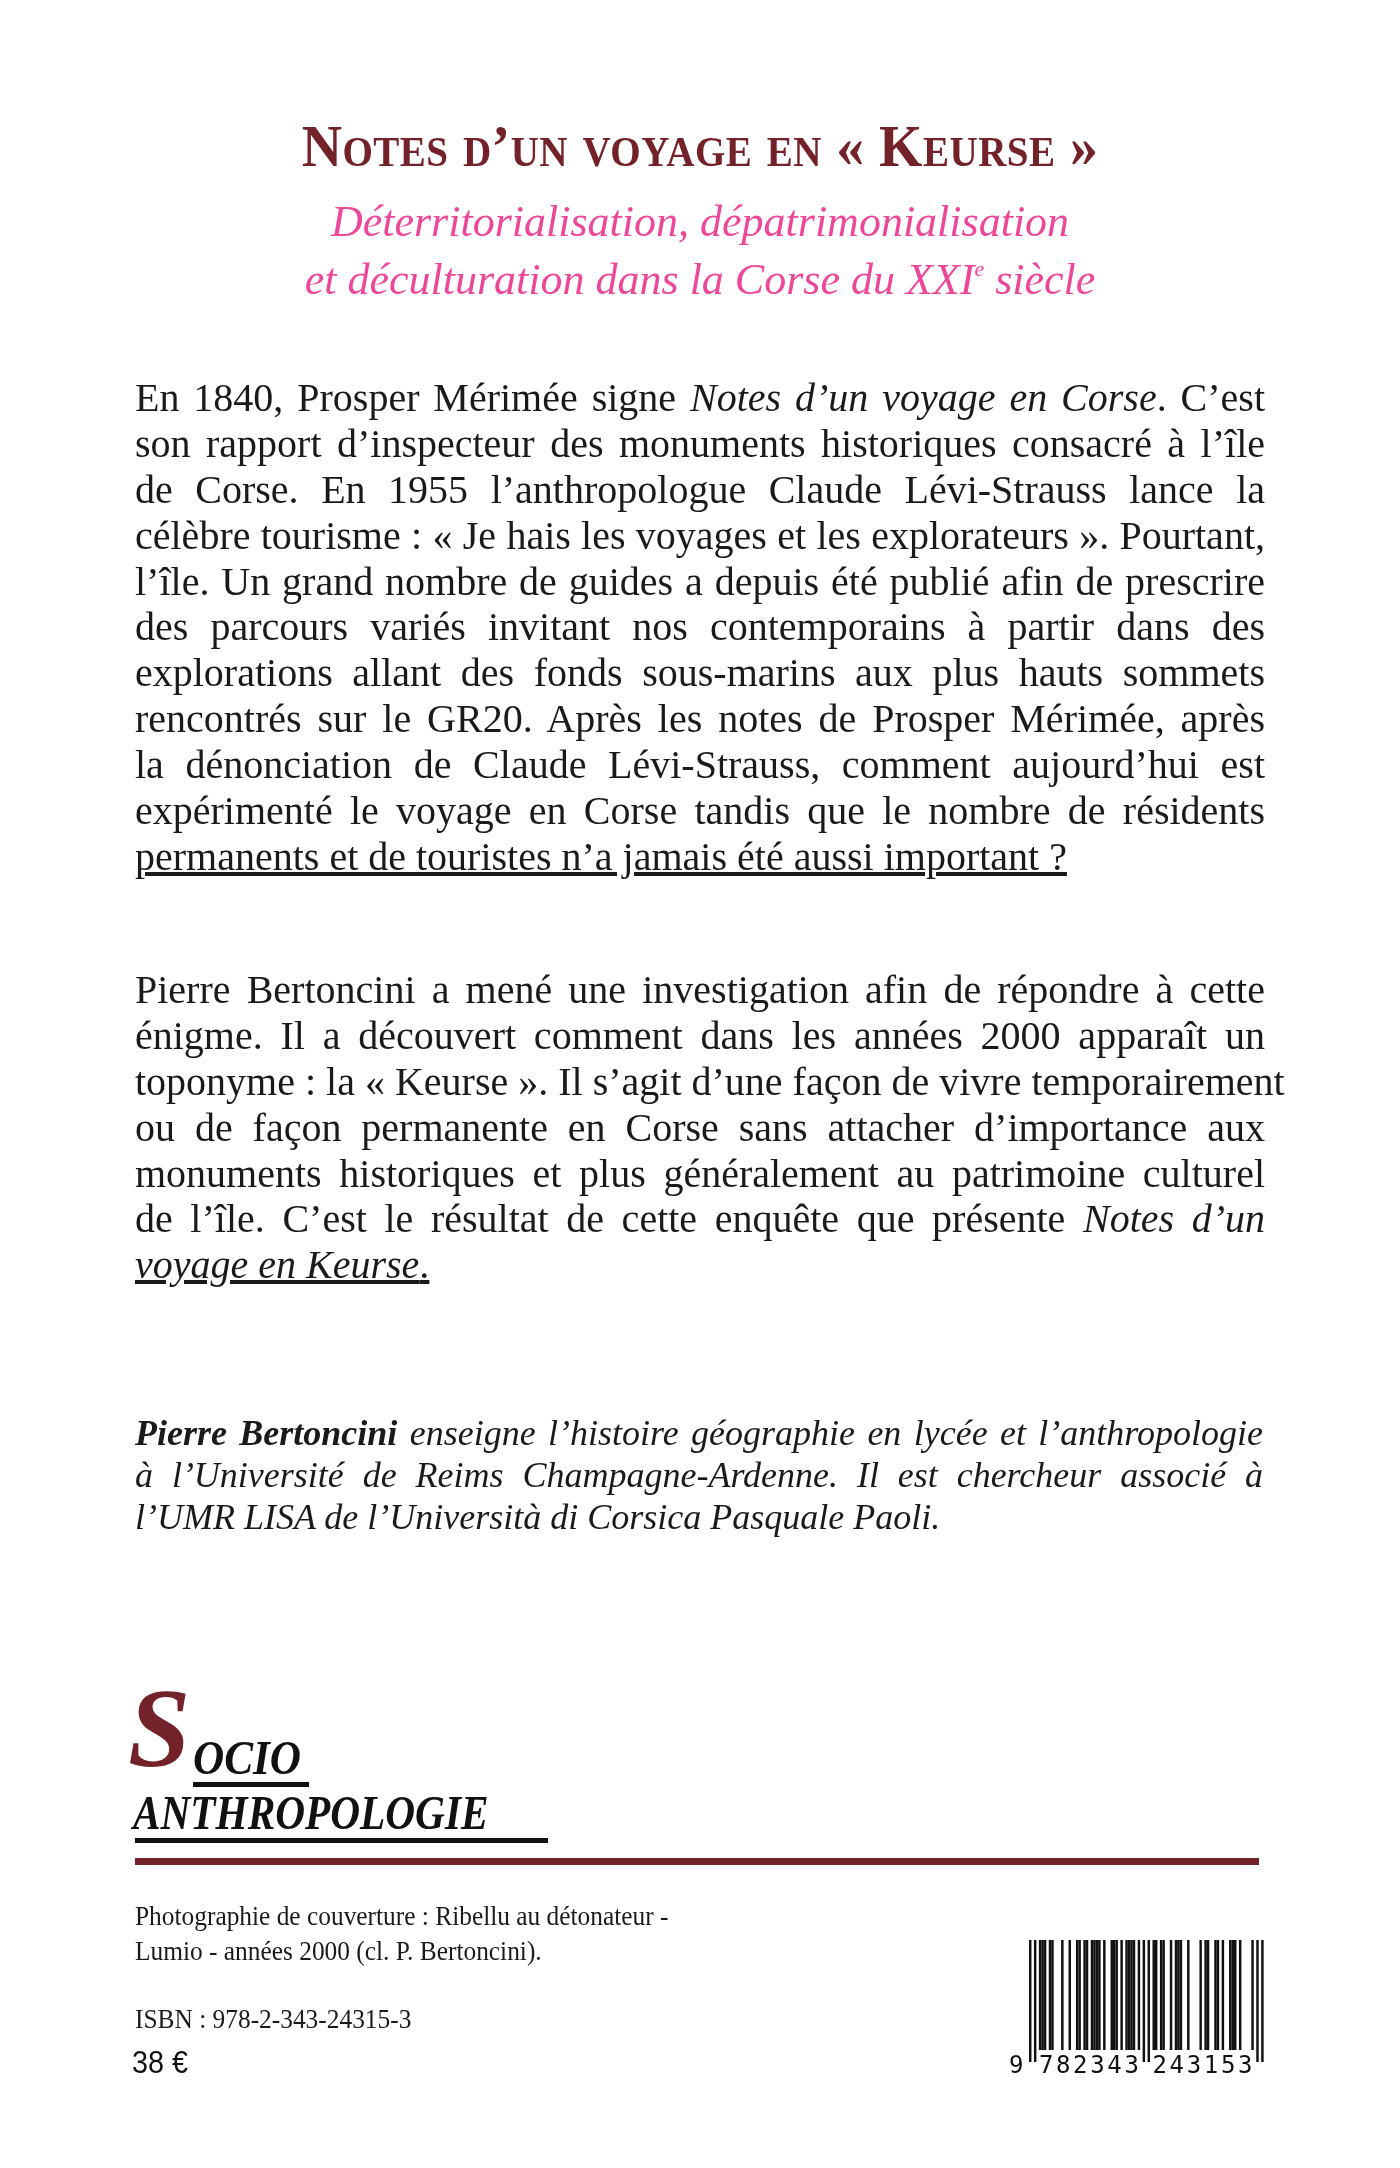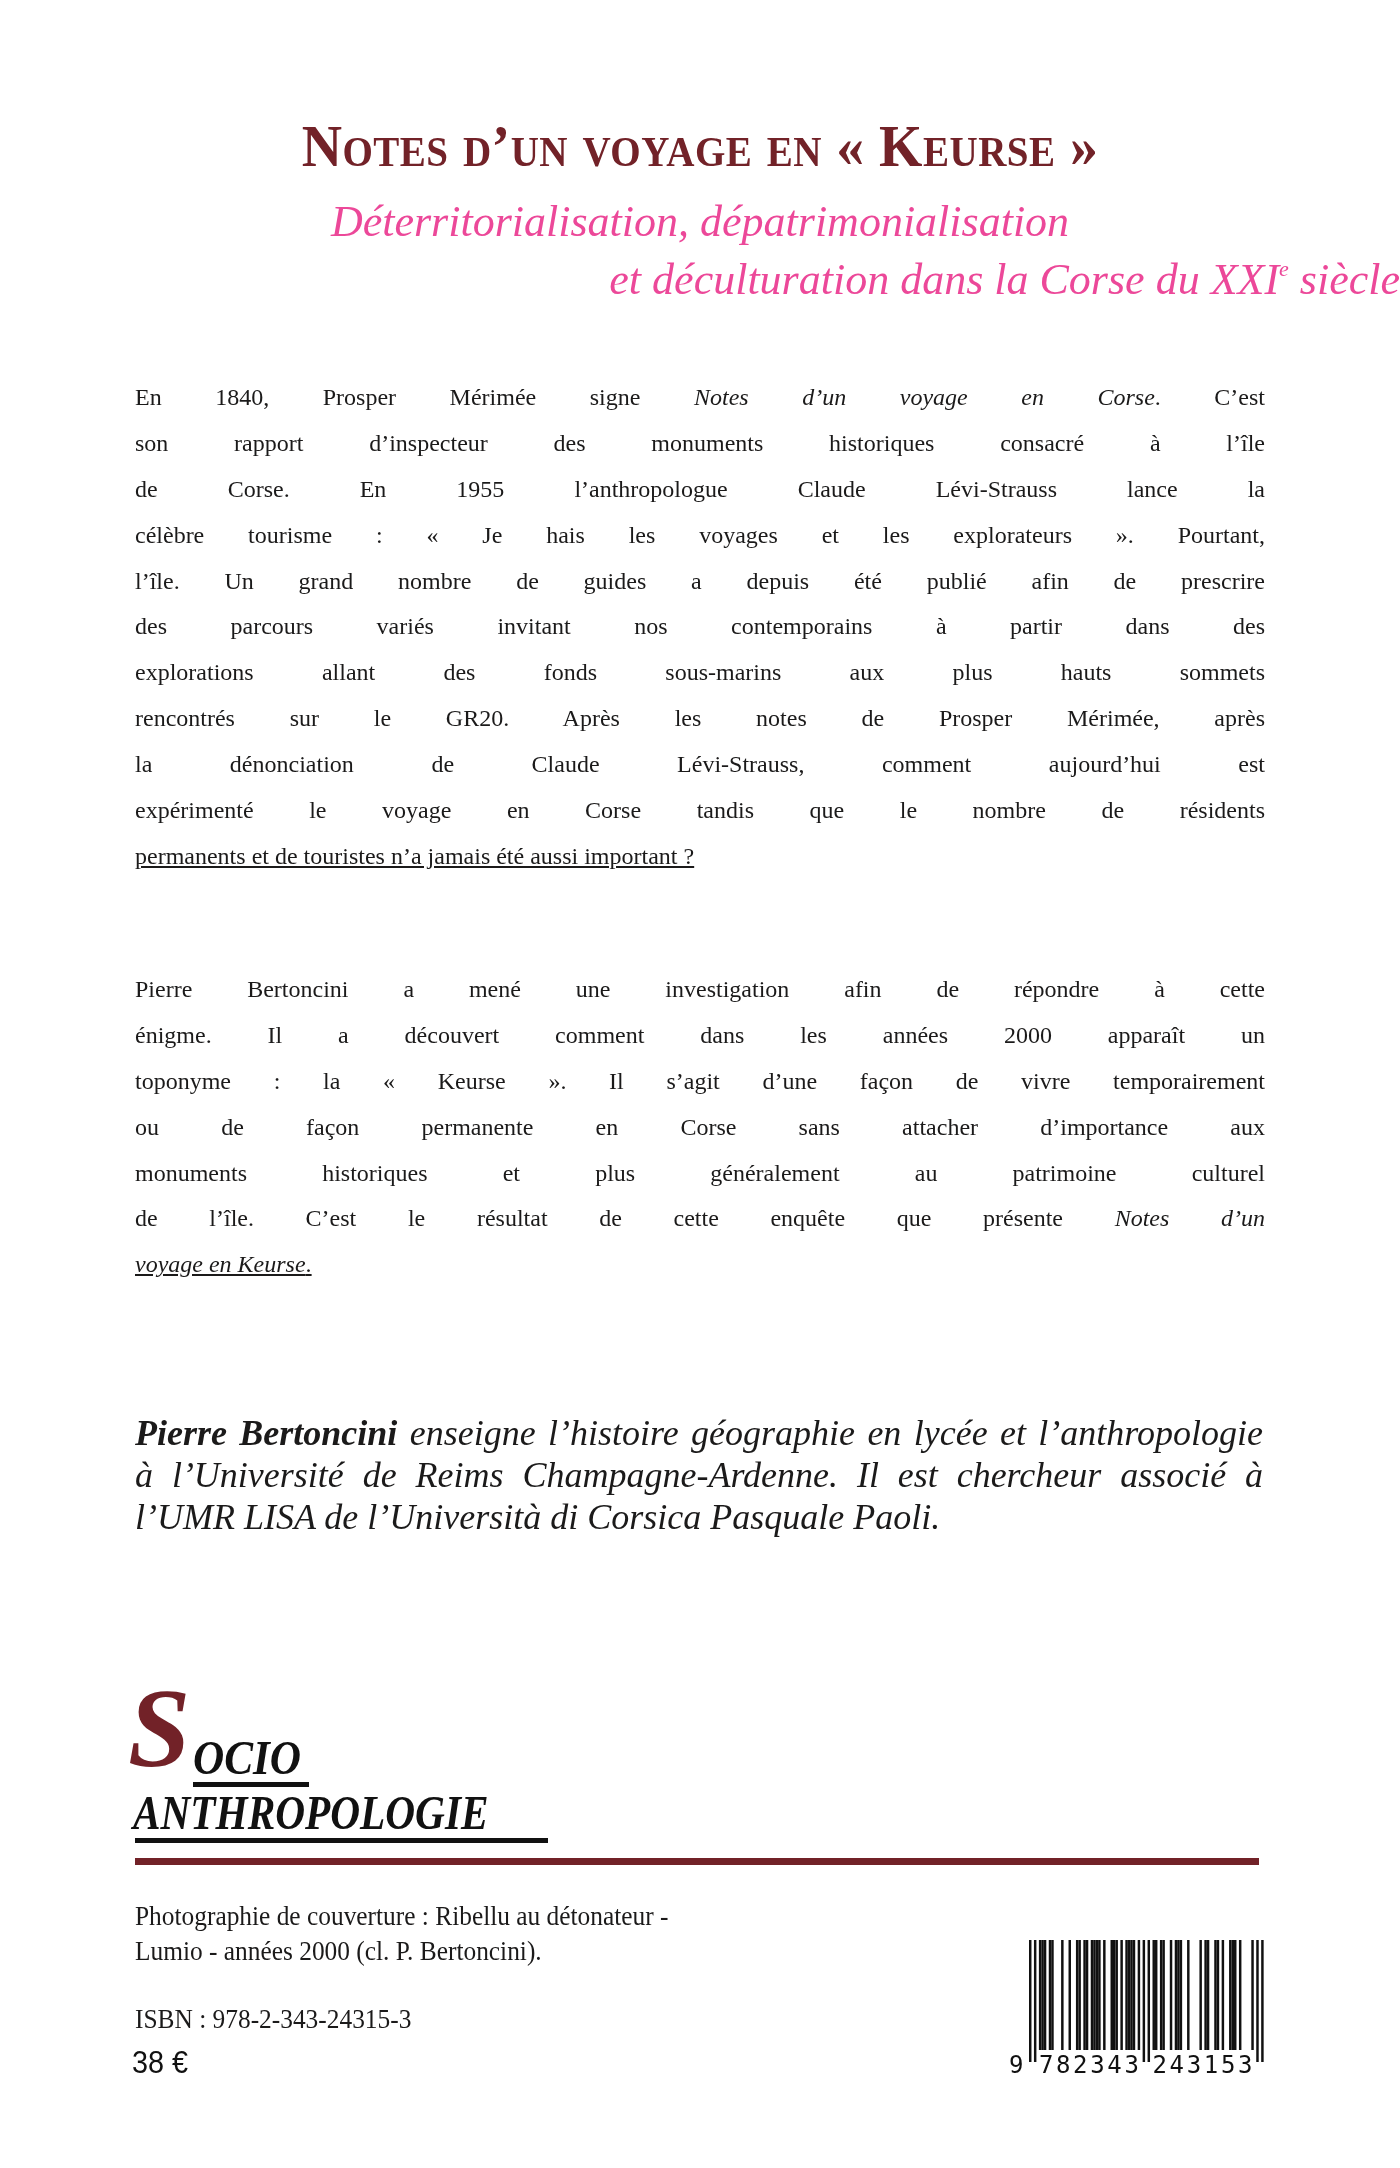--- a/index.html
+++ b/index.html
@@ -19,21 +19,21 @@
     font-family: "Liberation Serif", "DejaVu Serif", serif;
     font-style: italic; font-size: 44px; line-height: 44px; color: #ec4899;
   }
   .subtitle sup { font-size: 22px; vertical-align: 18px; line-height: 0; }
 
   
   .para { left: 135px; width: 1130px; }
   .line {
     display: block; height: 45.9px; line-height: 45.9px;
     font-family: "Liberation Serif", "DejaVu Serif", serif;
-    font-size: 24px; color: #1b1a1a;
+    font-size: 40px; color: #1b1a1a;
     text-align: justify; text-align-last: justify; white-space: nowrap;
     overflow: visible;
   }
   .line.last { text-align: left; text-align-last: left; text-decoration: underline; }
   .line .it, .bio-line .it { font-style: italic; }
 
   
   .bio { left: 135px; width: 1128px; }
   .bio-line {
     display: block; height: 42px; line-height: 42px;
@@ -81,21 +81,21 @@
 
   
   #barcode { left: 1005px; top: 1936px; width: 270px; height: 145px; }
   #barcode svg { display: block; }
 </style>
 </head>
 <body>
 
 <div id="title" class="abs" style="color: rgb(114, 34, 40);">Notes d’un voyage en « Keurse »</div>
 <div class="abs subtitle" style="top:200px;">Déterritorialisation, dépatrimonialisation</div>
-<div class="abs subtitle" style="top:258px;text-align:right;"><span>et déculturation dans la Corse du XXI</span><sup>e</sup><span> siècle</span></div>
+<div class="abs subtitle" style="top:258px;"><span>et déculturation dans la Corse du XXI</span><sup>e</sup><span> siècle</span></div>
 
 <div id="para1" class="abs para" style="top:375px;">
     <span class="line"><span>En 1840, Prosper Mérimée signe </span><span class="it">Notes d’un voyage en Corse</span><span>. C’est</span></span>
     <span class="line">son rapport d’inspecteur des monuments historiques consacré à l’île</span>
     <span class="line">de Corse. En 1955 l’anthropologue Claude Lévi-Strauss lance la</span>
     <span class="line">célèbre tourisme : « Je hais les voyages et les explorateurs ». Pourtant,</span>
     <span class="line">l’île. Un grand nombre de guides a depuis été publié afin de prescrire</span>
     <span class="line">des parcours variés invitant nos contemporains à partir dans des</span>
     <span class="line">explorations allant des fonds sous-marins aux plus hauts sommets</span>
     <span class="line">rencontrés sur le GR20. Après les notes de Prosper Mérimée, après</span>

